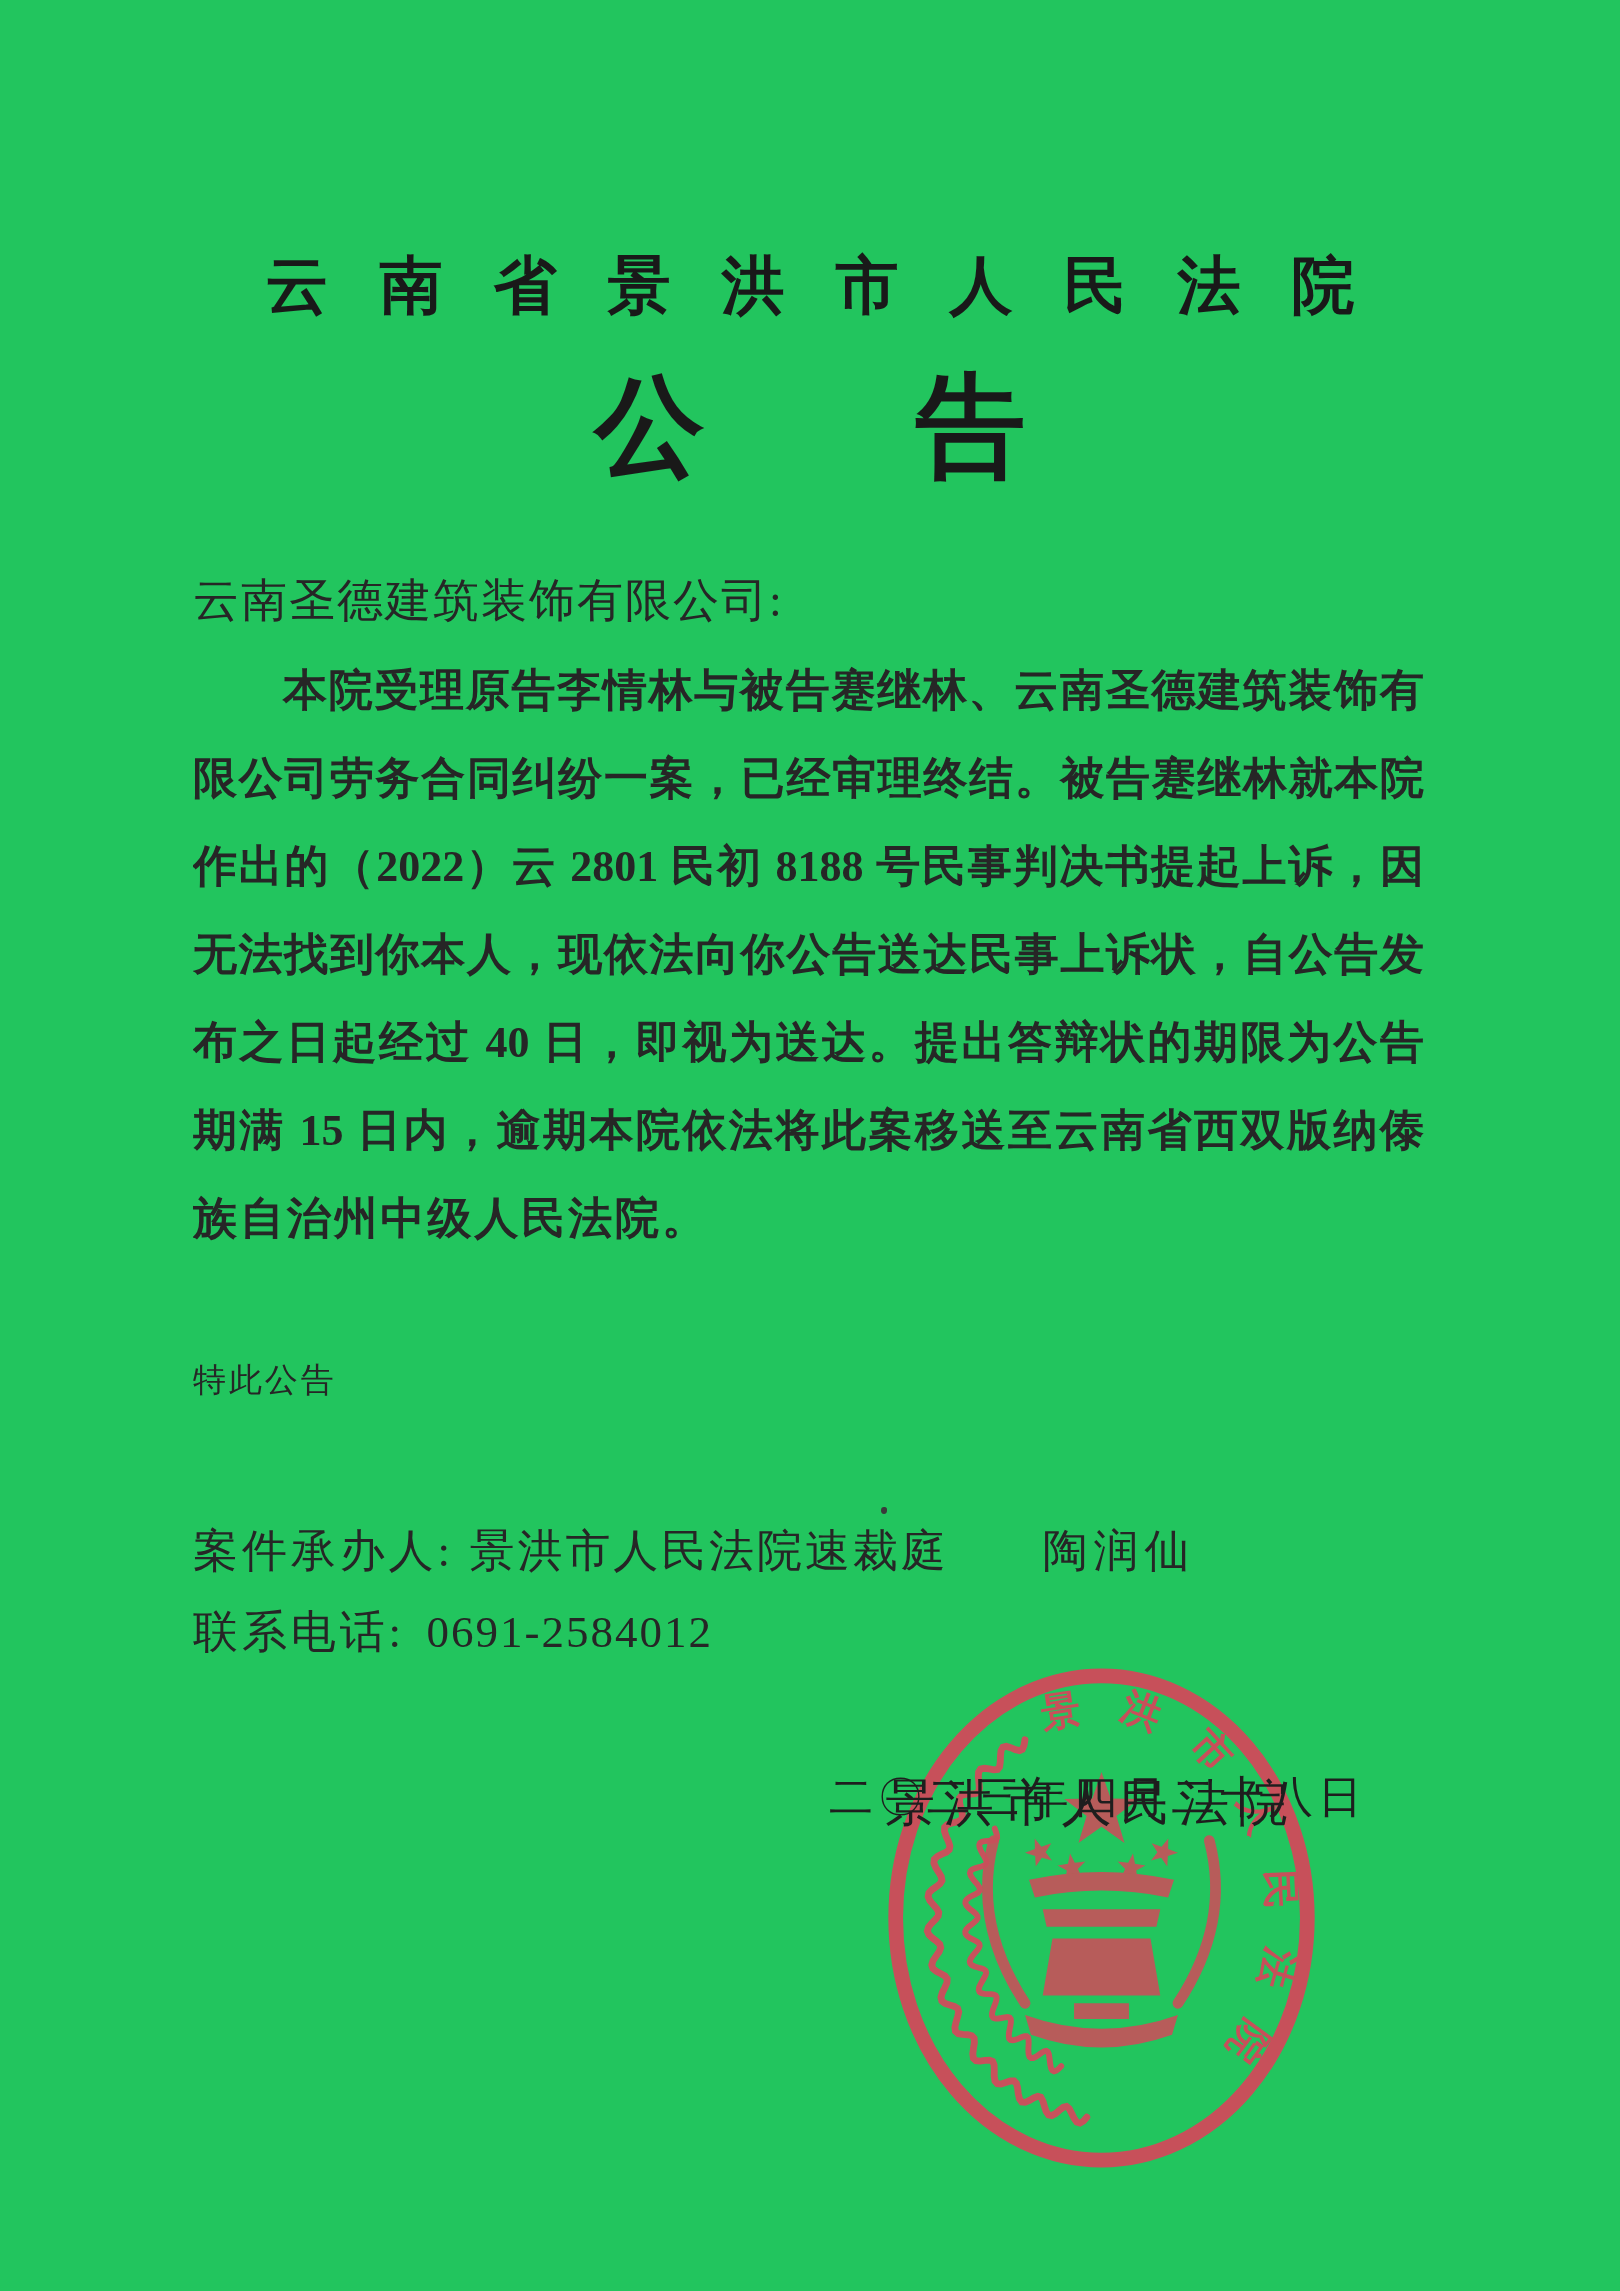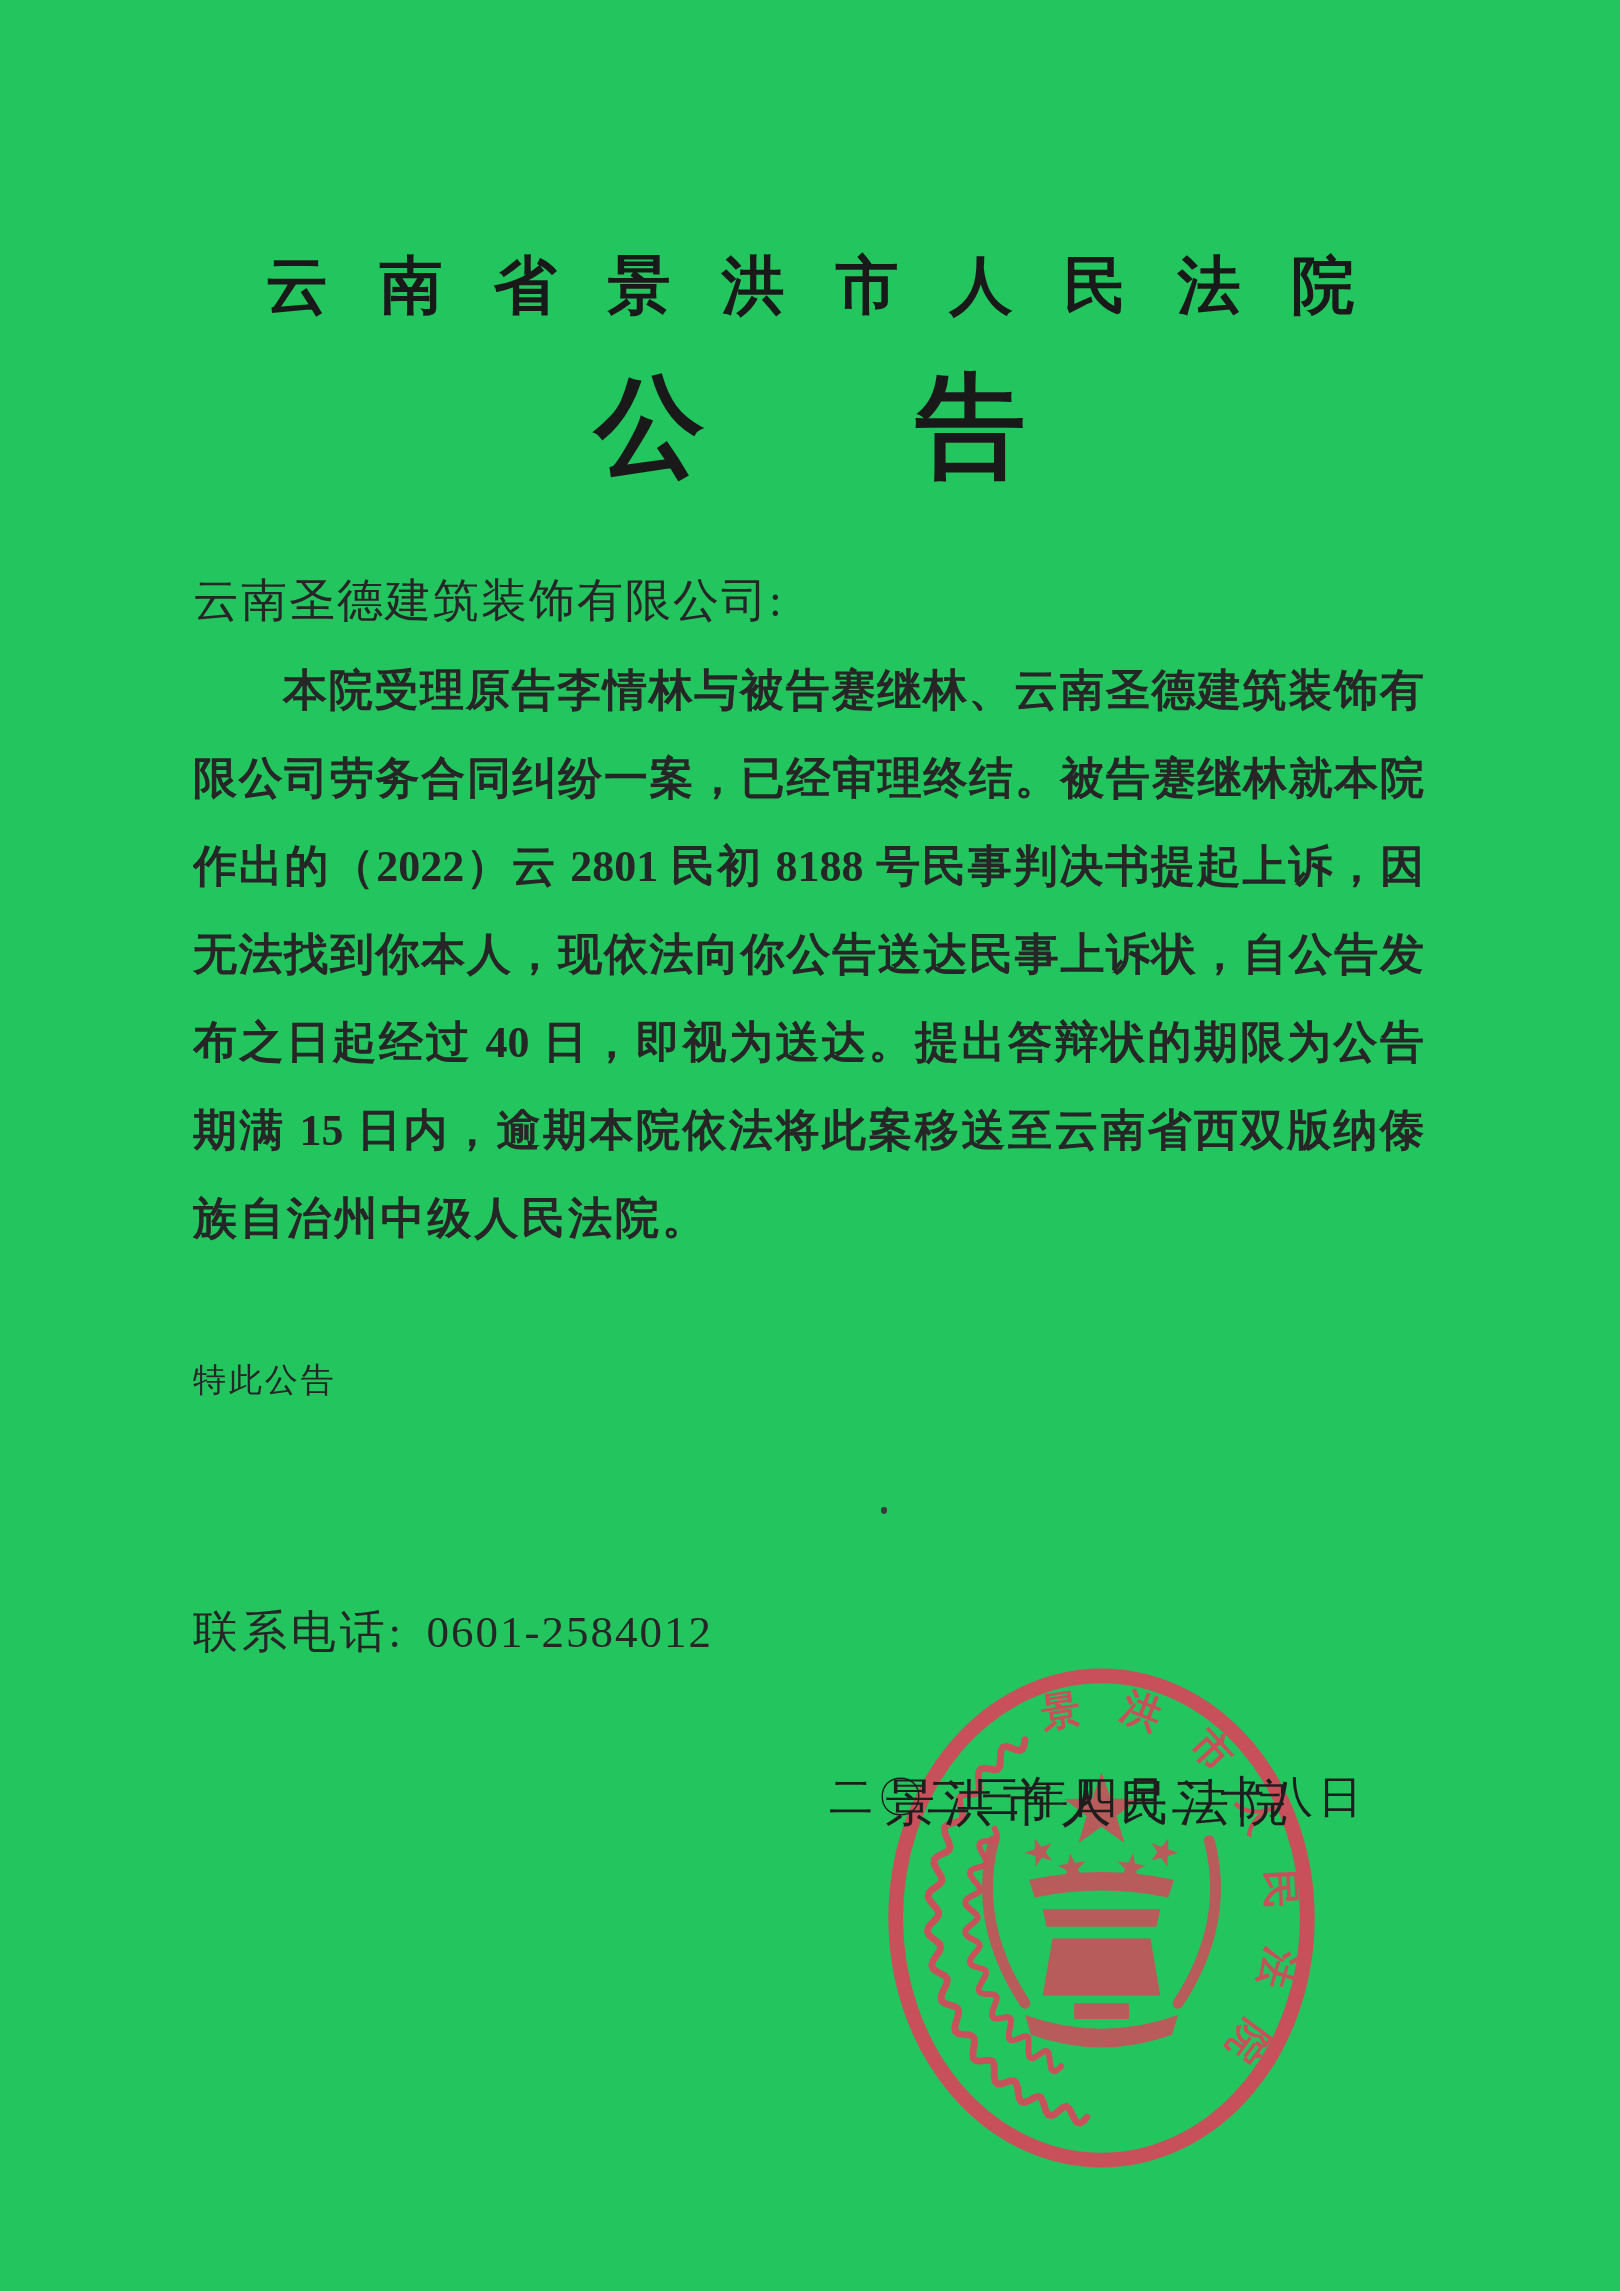--- a/index.html
+++ b/index.html
@@ -72,23 +72,26 @@
     <div class="para-line">无法找到你本人，现依法向你公告送达民事上诉状，自公告发</div>
     <div class="para-line">布之日起经过 40 日，即视为送达。提出答辩状的期限为公告</div>
     <div class="para-line">期满 15 日内，逾期本院依法将此案移送至云南省西双版纳傣</div>
     <div class="para-line last">族自治州中级人民法院。</div>
   </div>
 
   <div class="txt closing">特此公告</div>
 
   <div class="speck"></div>
 
+  <div class="txt handler">
+    <span class="lbl">案件承办人:</span><span class="val">景洪市人民法院速裁庭</span><span class="name">陶润仙</span>
+  </div>
 
   <div class="txt contact">
-    <span class="lbl">联系电话:</span><span class="val">0601-2584012</span>
+    <span class="lbl">联系电话:</span><span class="val">0691-2584012</span>
   </div>
 
   <div class="txt sig-court">景洪市人民法院</div>
   <div class="txt sig-date">二〇二三年四月二十八日</div>
 
   <svg class="seal" viewBox="0 0 452 515" aria-hidden="true">
 
     <ellipse cx="226" cy="257" rx="210" ry="247" fill="none" stroke="#d6475a" stroke-width="15"></ellipse>
 
     <path id="wave1" fill="none" stroke="#d6495c" stroke-width="7" stroke-linecap="round" d="M211.0 460.2 L207.5 464.3 L204.0 466.3 L200.8 465.3 L198.0 461.4 L195.5 456.2 L193.1 451.5 L190.4 449.3 L187.1 450.0 L183.2 453.0 L179.1 456.5 L175.2 458.6 L172.0 458.0 L169.5 454.4 L167.7 448.9 L166.1 443.5 L164.0 439.8 L161.0 438.9 L157.0 440.5 L152.5 443.2 L148.1 445.1 L144.6 444.8 L142.3 441.6 L141.1 436.3 L140.4 430.3 L139.1 425.6 L136.8 423.2 L133.0 423.3 L128.3 424.9 L123.5 426.4 L119.7 426.1 L117.3 423.3 L116.5 418.3 L116.6 412.3 L116.4 406.9 L114.9 403.3 L111.8 402.0 L107.2 402.3 L102.2 403.0 L97.9 402.6 L95.3 400.1 L94.7 395.6 L95.4 389.8 L96.3 384.0 L96.0 379.6 L93.7 377.1 L89.6 376.1 L84.6 375.8 L79.9 375.0 L77.0 372.6 L76.4 368.5 L77.6 363.1 L79.3 357.5 L80.3 352.7 L79.2 349.2 L75.9 347.1 L71.1 345.8 L66.4 344.2 L63.1 341.7 L62.2 338.0 L63.6 333.1 L66.2 327.9 L68.3 323.1 L68.5 319.1 L66.3 316.1 L62.2 313.8 L57.5 311.4 L54.0 308.5 L52.8 304.9 L54.1 300.5 L57.2 295.9 L60.3 291.5 L61.9 287.4 L61.0 283.9 L57.8 280.7 L53.5 277.5 L49.9 274.0 L48.3 270.3 L49.5 266.3 L52.7 262.3 L56.6 258.5 L59.4 254.8 L59.9 251.2 L57.9 247.5 L54.4 243.5 L50.9 239.4 L49.1 235.3 L49.9 231.5 L53.1 228.1 L57.5 225.0 L61.3 222.1 L63.2 218.8 L62.5 214.9 L59.9 210.4 L56.9 205.6 L55.0 201.0 L55.4 197.1 L58.4 194.2 L63.0 191.9 L67.6 189.9 L70.6 187.3 L71.3 183.7 L69.9 179.1 L67.5 173.8 L65.8 168.6 L66.0 164.4 L68.6 161.7 L73.1 160.1 L78.1 159.1 L82.1 157.5 L84.0 154.7 L83.9 150.2 L82.4 144.7 L81.1 139.1 L81.2 134.5 L83.5 131.6 L87.7 130.6 L92.8 130.5 L97.4 130.1 L100.4 128.4 L101.4 124.6 L101.0 119.2 L100.3 113.2 L100.6 108.1 L102.6 105.0 L106.5 104.2 L111.4 104.9 L116.2 105.8 L119.9 105.4 L122.0 102.7 L122.7 97.8 L122.9 91.8 L123.5 86.3 L125.4 82.8 L128.9 81.9 L133.4 83.2 L138.2 85.2 L142.3 86.2 L145.2 84.9 L146.9 80.9 L147.9 75.2"></path>

